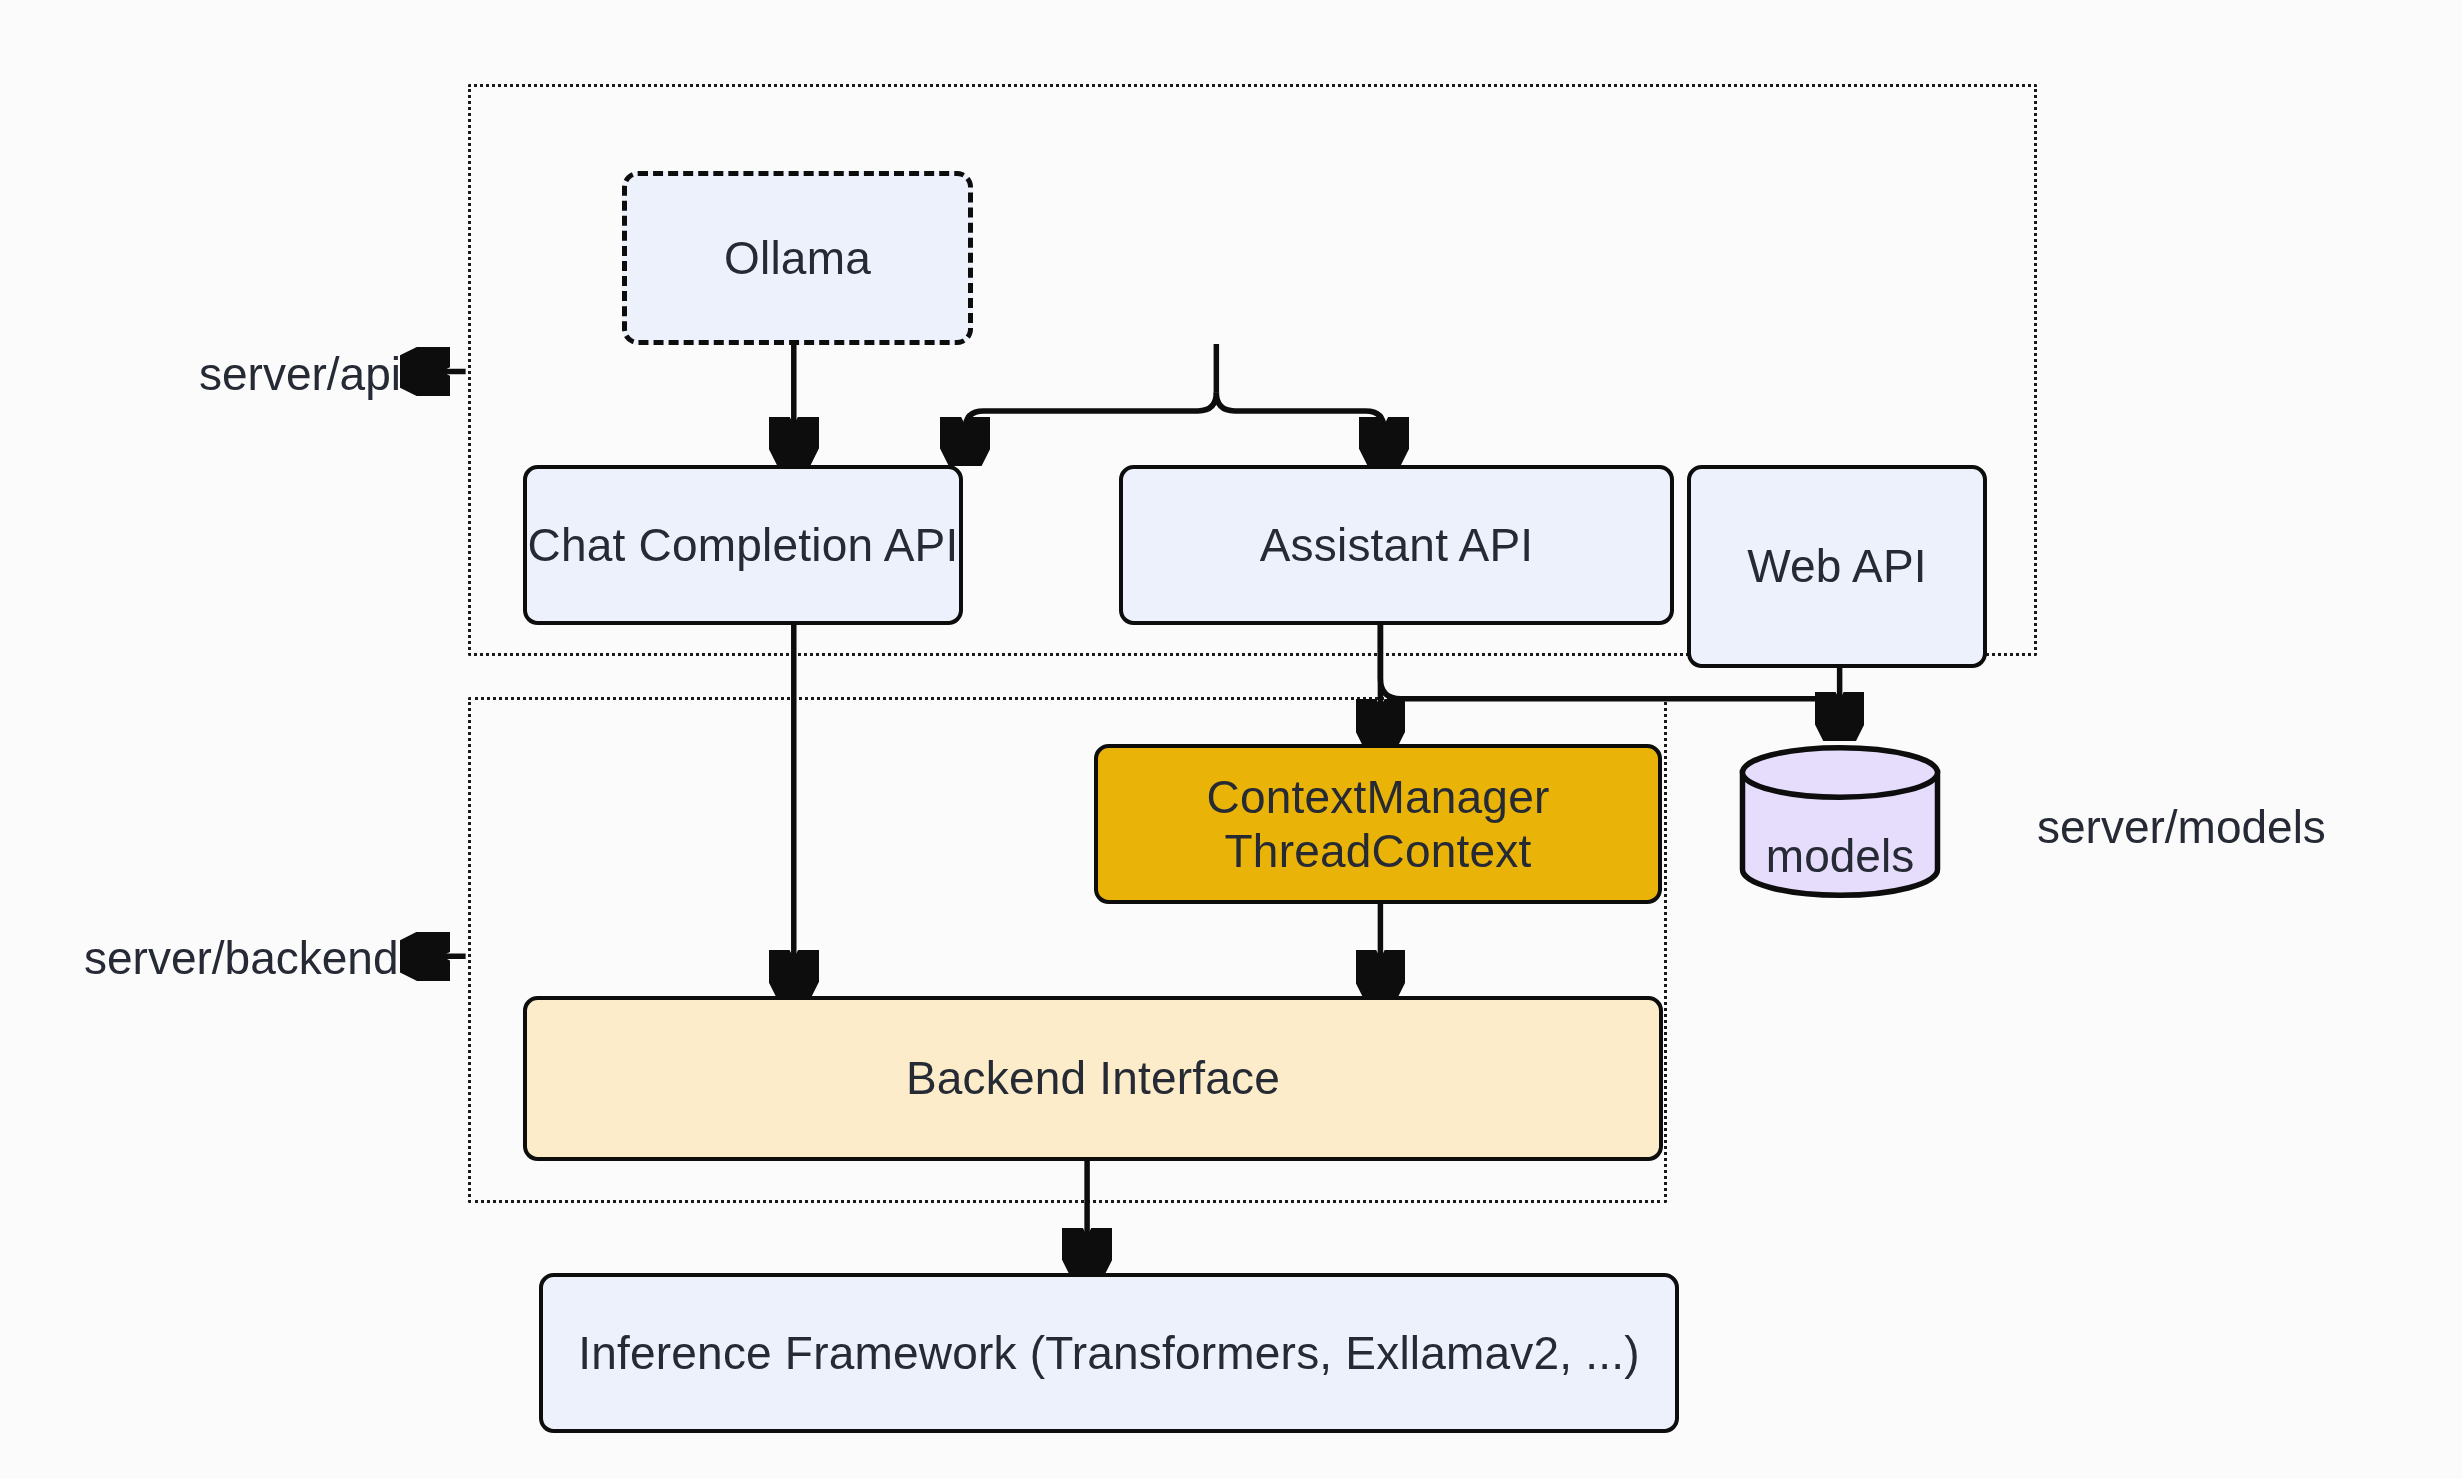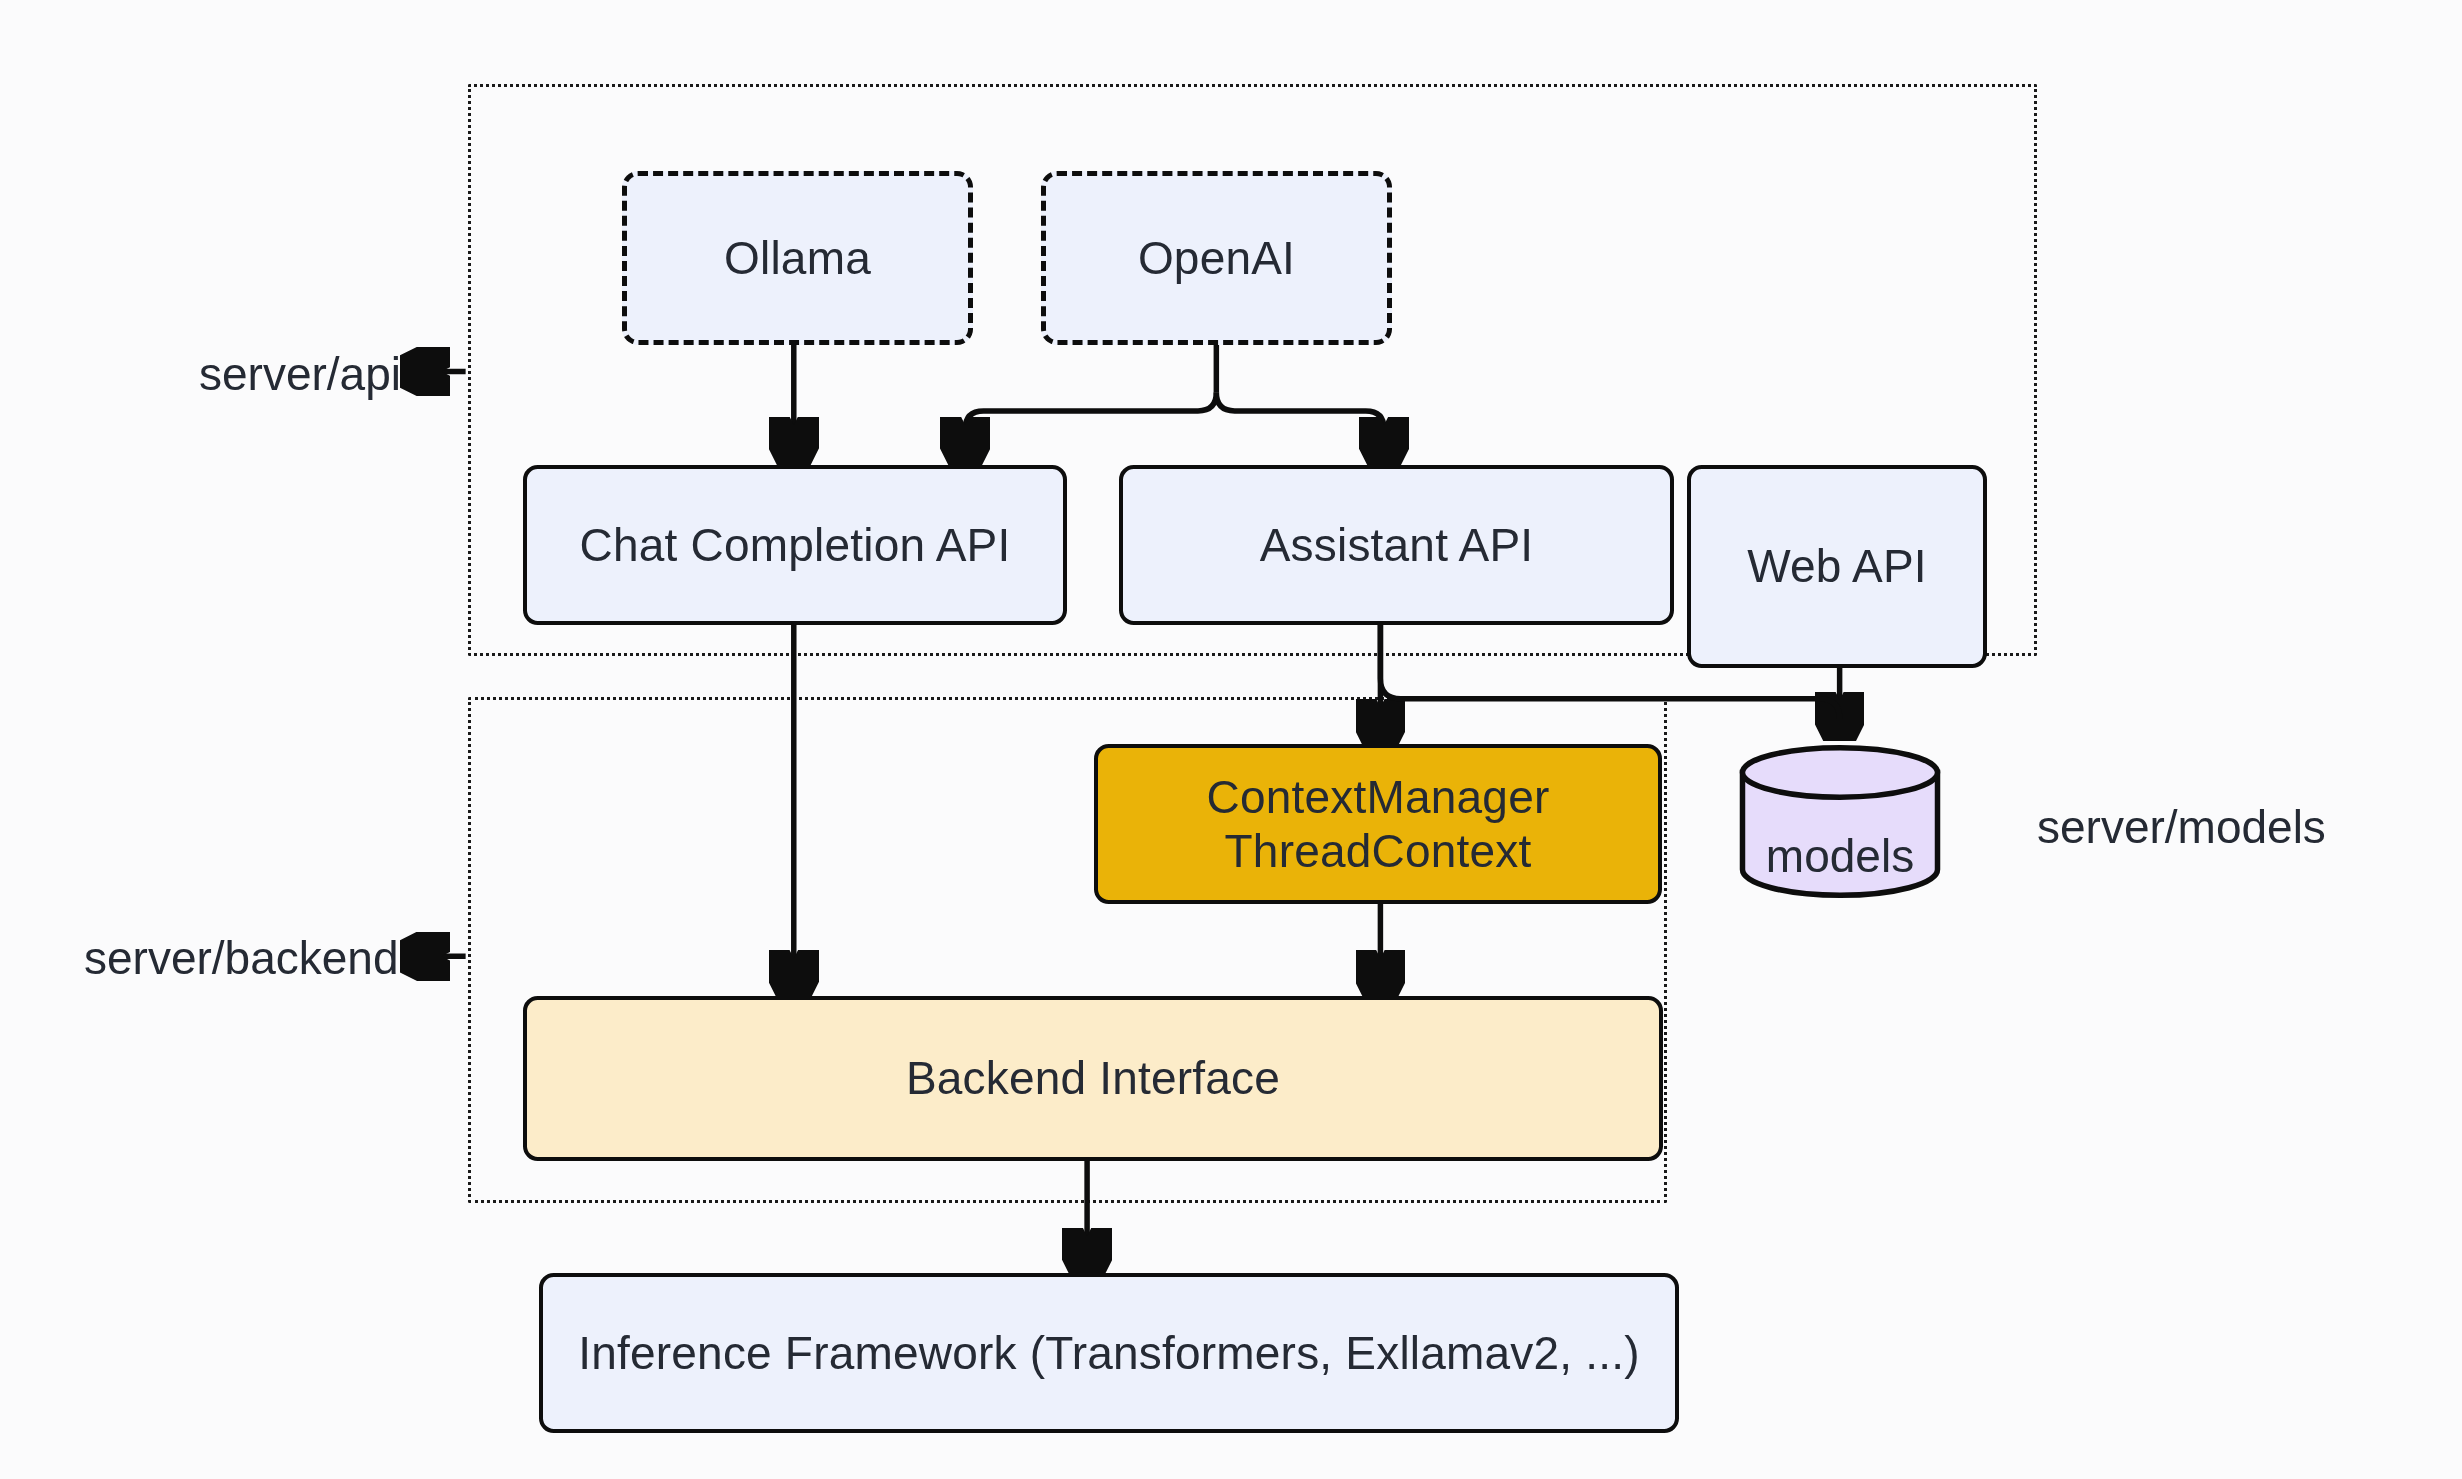--- a/index.html
+++ b/index.html
@@ -130,25 +130,22 @@
 
     <path d="M 508,405 L 445,405" marker-end="url(#arrowhead-left)"></path>
 
     <path d="M 508,1043 L 445,1043" marker-end="url(#arrowhead-left)"></path>
   </svg>
 
   <div class="node dashed fill-blue" style="left:622px; top:171px; width:351px; height:174px;">
     <span class="label-line">Ollama</span>
   </div>
 
-  <div class="node dashed fill-blue" style="left:1041px; top:171px; width:351px; height:174px;">
-    <span class="label-line">OpenAI</span>
-  </div>
 
-  <div class="node fill-blue" style="left:523px; top:465px; width:544px; height:160px;">
+  <div class="node fill-blue" style="left:523px; top:465px; width:440px; height:160px;">
     <span class="label-line">Chat Completion API</span>
   </div>
 
   <div class="node fill-blue" style="left:1119px; top:465px; width:555px; height:160px;">
     <span class="label-line">Assistant API</span>
   </div>
 
   <div class="node fill-blue" style="left:1687px; top:465px; width:300px; height:203px;">
     <span class="label-line">Web API</span>
   </div>

